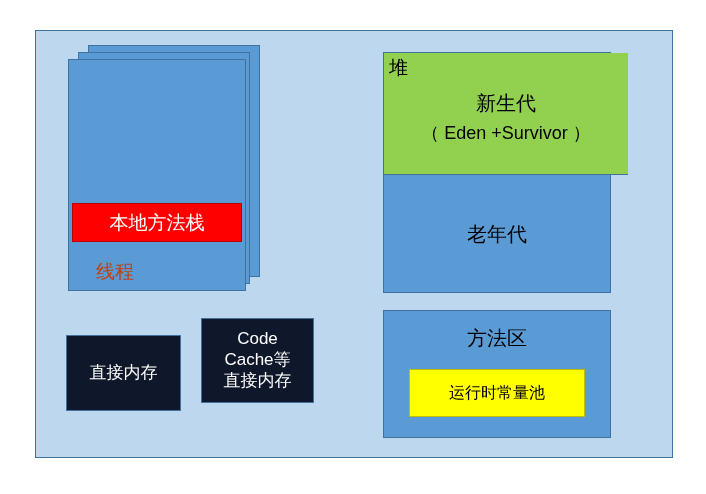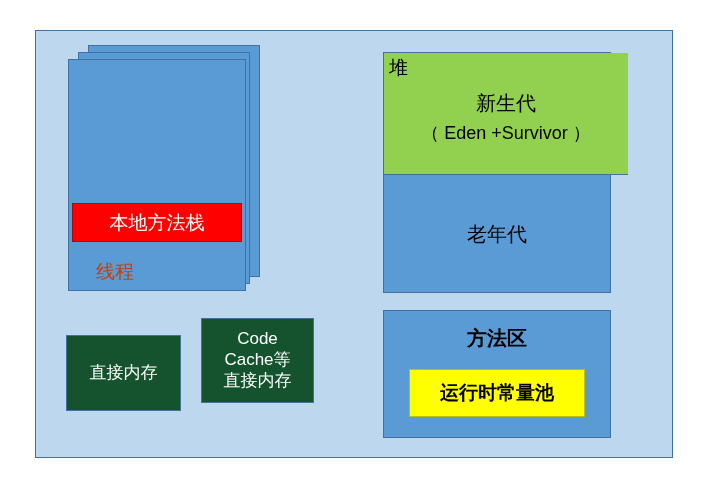--- a/index.html
+++ b/index.html
@@ -70,21 +70,21 @@
     top: 259px;
     font-size: 19px;
     color: #c2410c;
     white-space: nowrap;
   }
 
   
   .blue-plain {
     position: absolute;
     box-sizing: border-box;
-    background: #14532d;
+    background: #0f172a;
     border: 1px solid #41719c;
     color: #ffffff;
     display: flex;
     align-items: center;
     justify-content: center;
     text-align: center;
     font-size: 17px;
     line-height: 1.22;
   }
   #direct-memory-box { left: 66px;  top: 323px; width: 115px; height: 76px; margin-top: 12px; }
@@ -141,21 +141,20 @@
   
   #method-area-box {
     position: absolute;
     box-sizing: border-box;
     left: 383px;
     top: 310px;
     width: 228px;
     height: 128px;
     background: #5b9bd5;
     border: 1px solid #41719c;
-    font-weight: bold;
   }
   #method-area-label {
     position: absolute;
     left: 0;
     top: 14px;
     width: 226px;
     text-align: center;
     font-size: 20px;
     color: #000000;
   }
@@ -164,21 +163,21 @@
     box-sizing: border-box;
     left: 25px;
     top: 58px;
     width: 176px;
     height: 48px;
     background: #ffff00;
     border: 1px solid #bfbf00;
     display: flex;
     align-items: center;
     justify-content: center;
-    font-size: 19px;
+    font-size: 16px;
     color: #000000;
   }
 </style>
 </head>
 <body>
 
 <div id="canvas">
 
   <div id="outer-container" class="box"></div>
 

